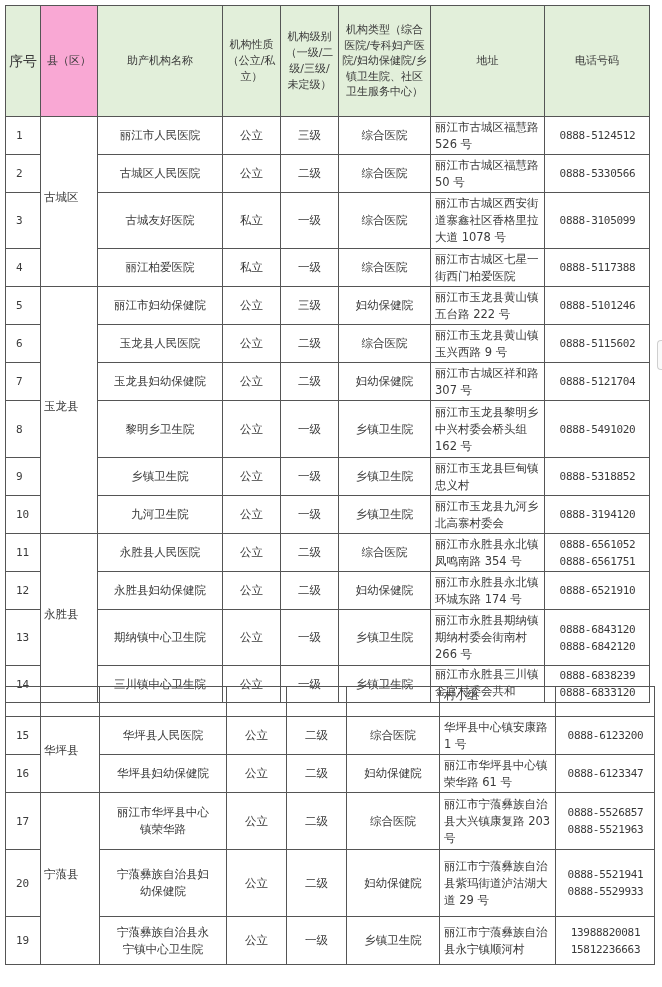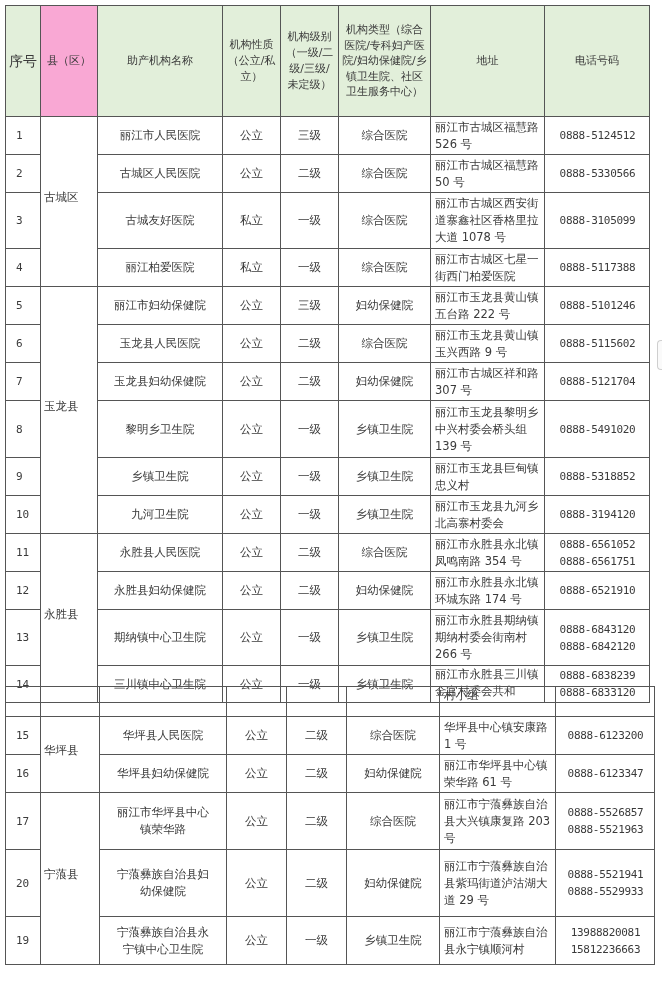--- a/index.html
+++ b/index.html
@@ -134,21 +134,21 @@
     <td class="phone">
           <span class="phone-line">0888-5121704</span>
         </td>
   </tr>
   <tr style="height:57px">
     <td class="num">8</td>
     <td>黎明乡卫生院</td>
     <td>公立</td>
     <td>一级</td>
     <td>乡镇卫生院</td>
-    <td class="addr">丽江市玉龙县黎明乡中兴村委会桥头组 139 号</td>
+    <td class="addr">丽江市玉龙县黎明乡中兴村委会桥头组 162 号</td>
     <td class="phone">
           <span class="phone-line">0888-5491020</span>
         </td>
   </tr>
   <tr style="height:38px">
     <td class="num">9</td>
     <td>乡镇卫生院</td>
     <td>公立</td>
     <td>一级</td>
     <td>乡镇卫生院</td>

